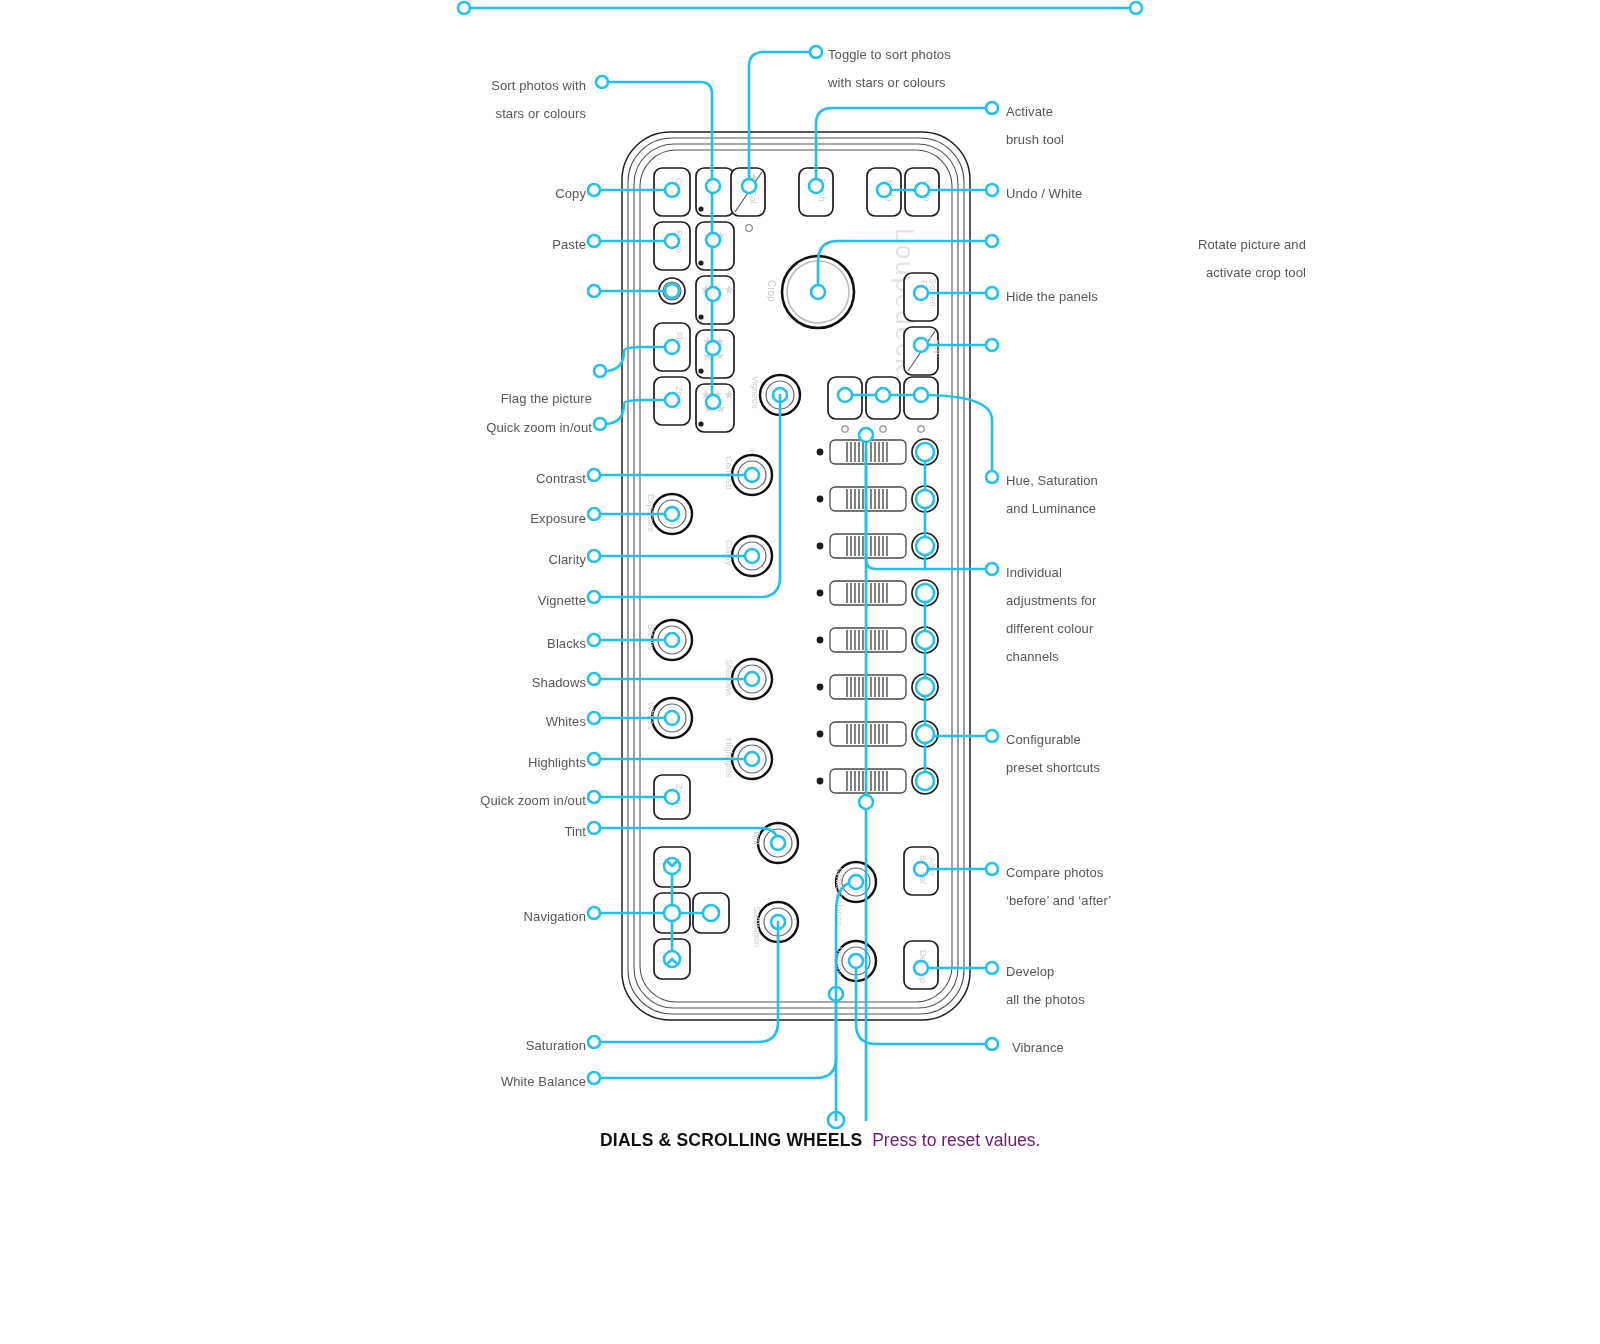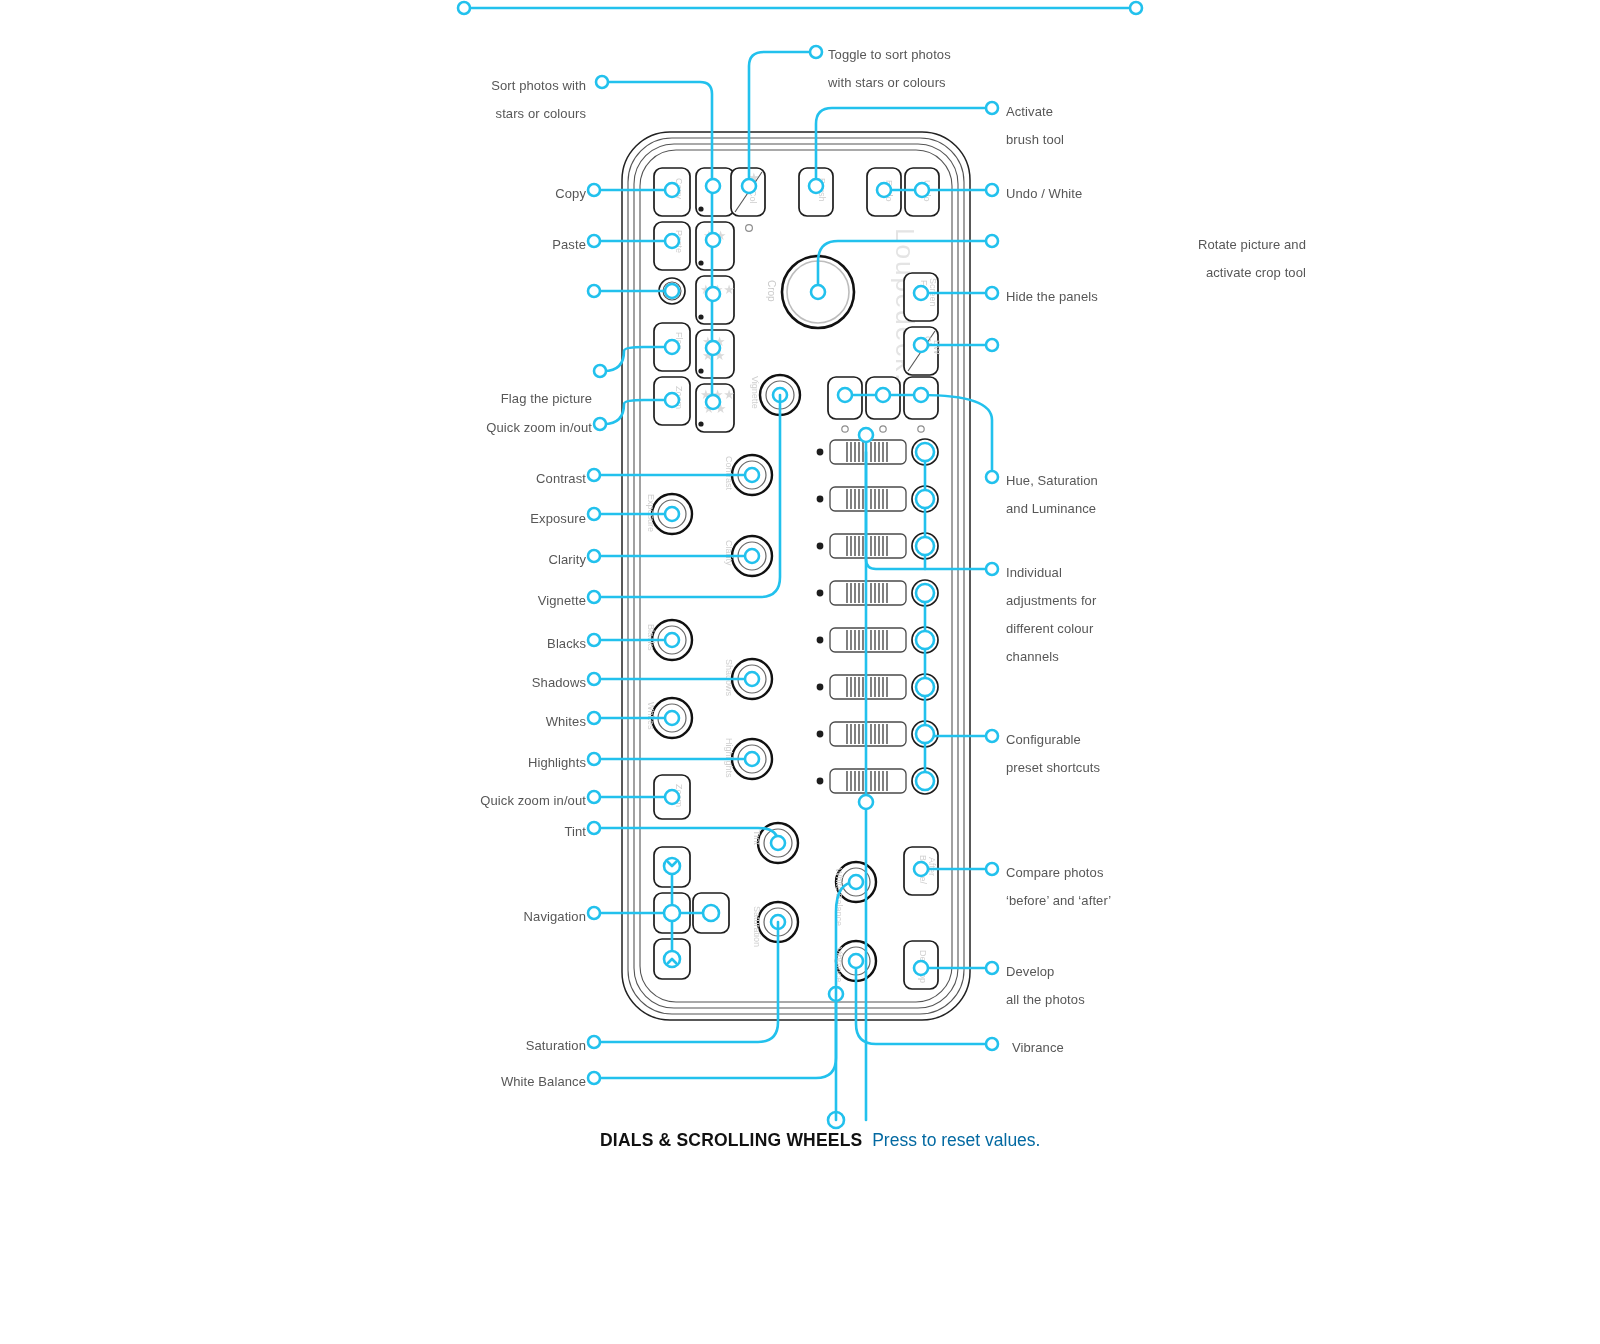--- a/index.html
+++ b/index.html
@@ -29,21 +29,21 @@
     left:600px;top:1130px;
     font-size:17.5px;
     color:#4a4a4a;
     white-space:nowrap;
   }
   .caption b{
     font-weight:bold;
     color:#111111;
     letter-spacing:.2px;
   }
-  .caption span.sub{color:#0369a1;}
+  .caption span.sub{color:#701a75;}
 </style>
 </head>
 <body>
 
 <div id="stage">
 
 <svg id="art" viewBox="0 0 1600 1344" xmlns="http://www.w3.org/2000/svg">
   <defs>
     <style>
       .ln{fill:none;stroke:#22c1ed;stroke-width:2.6;stroke-linecap:round;stroke-linejoin:round;}

